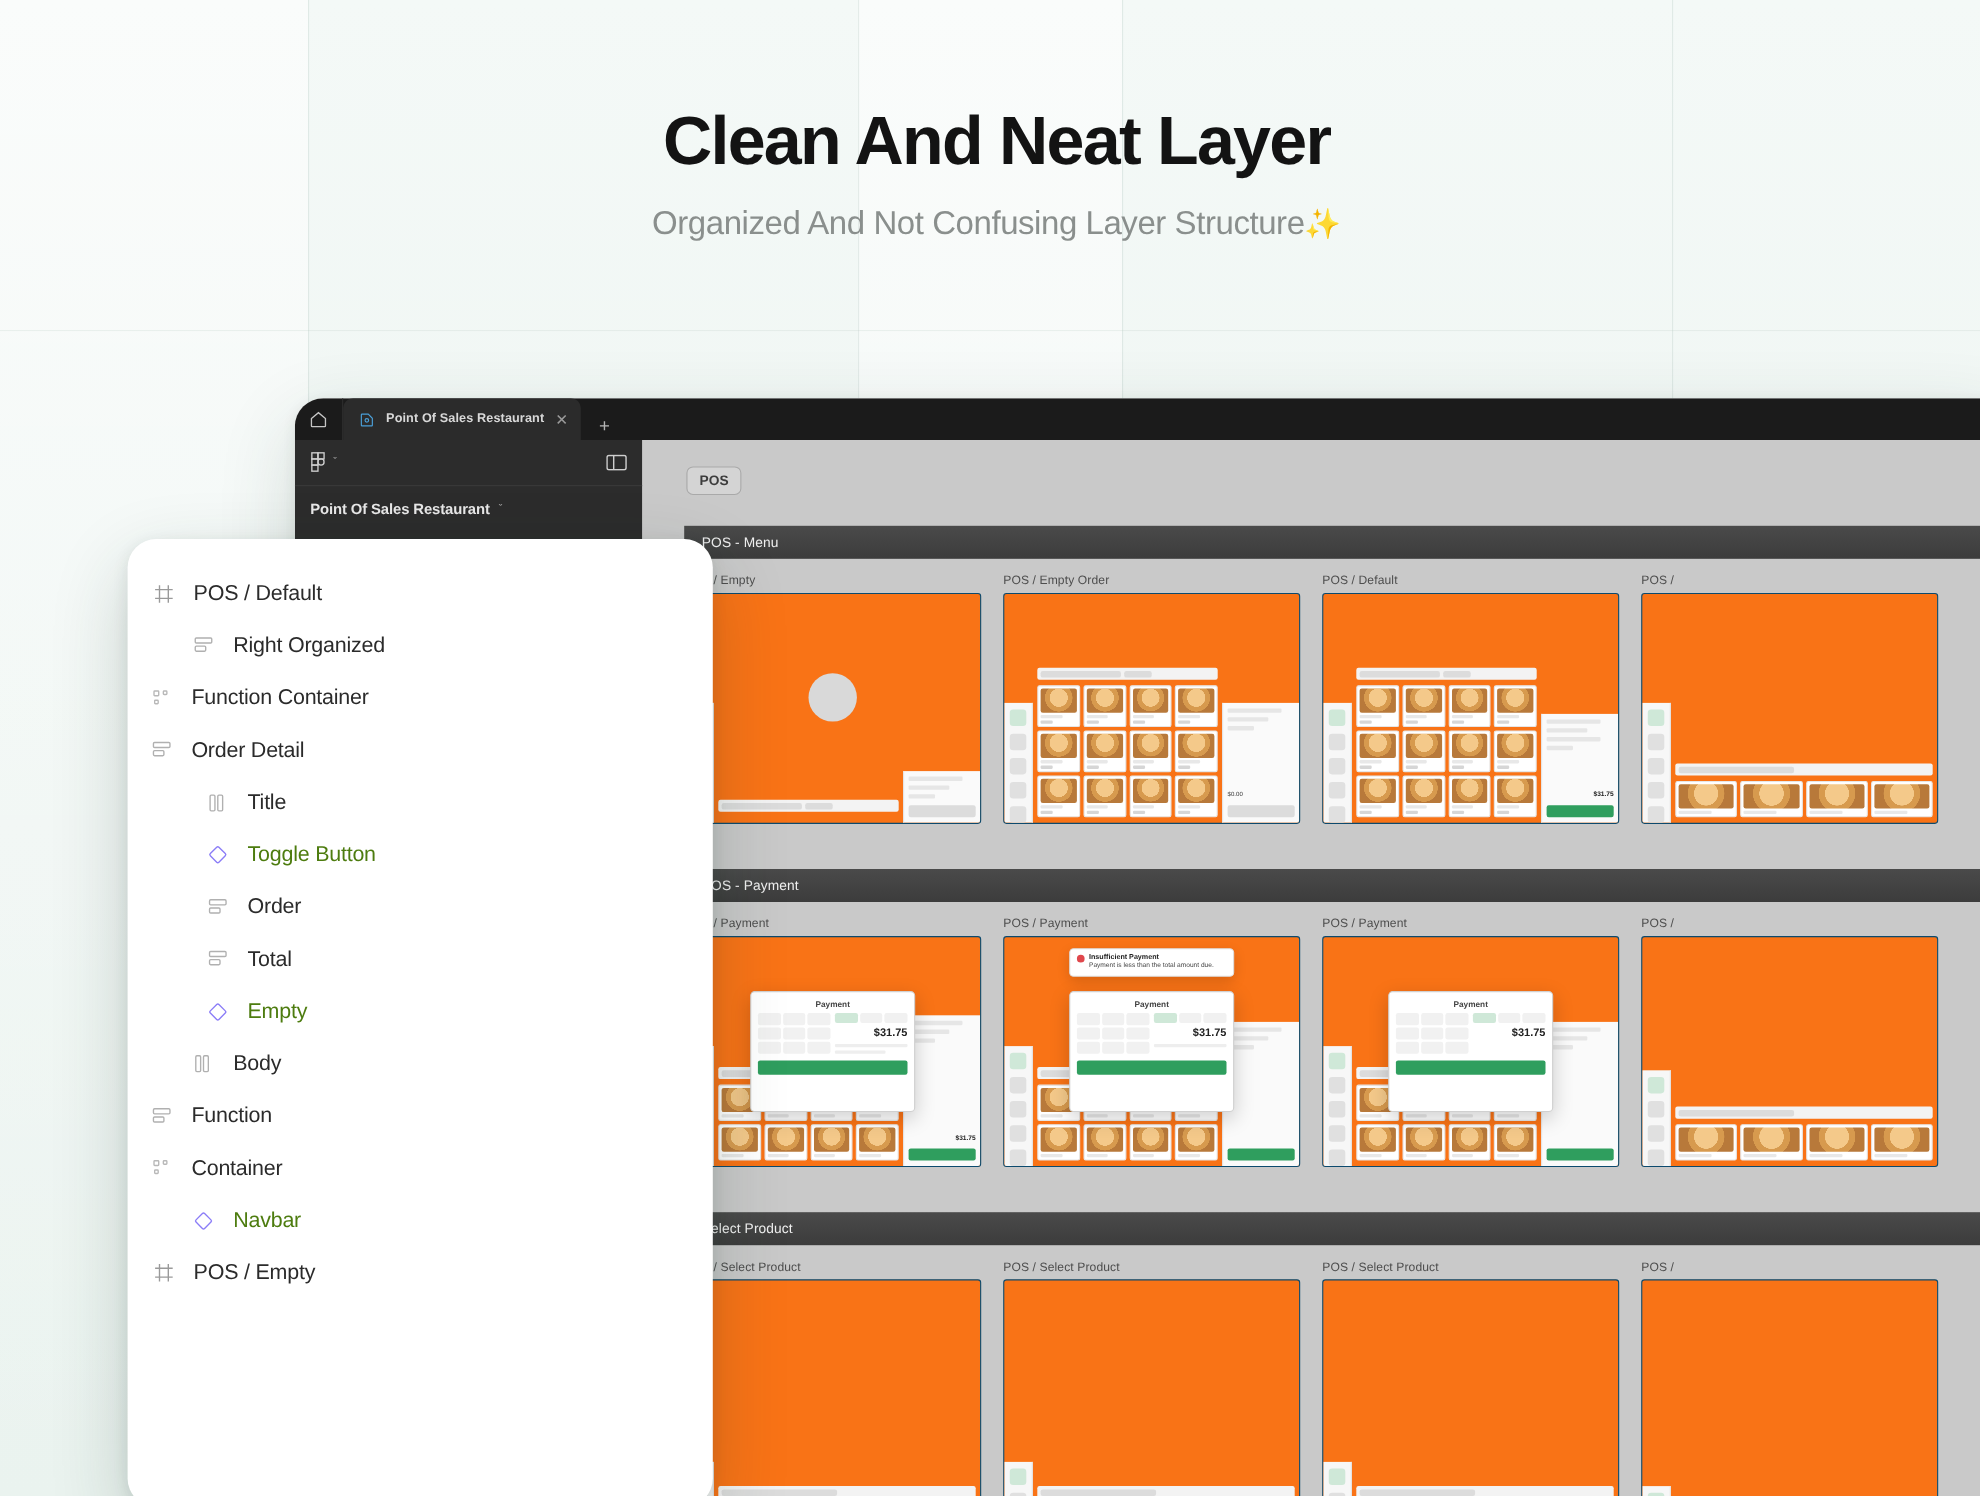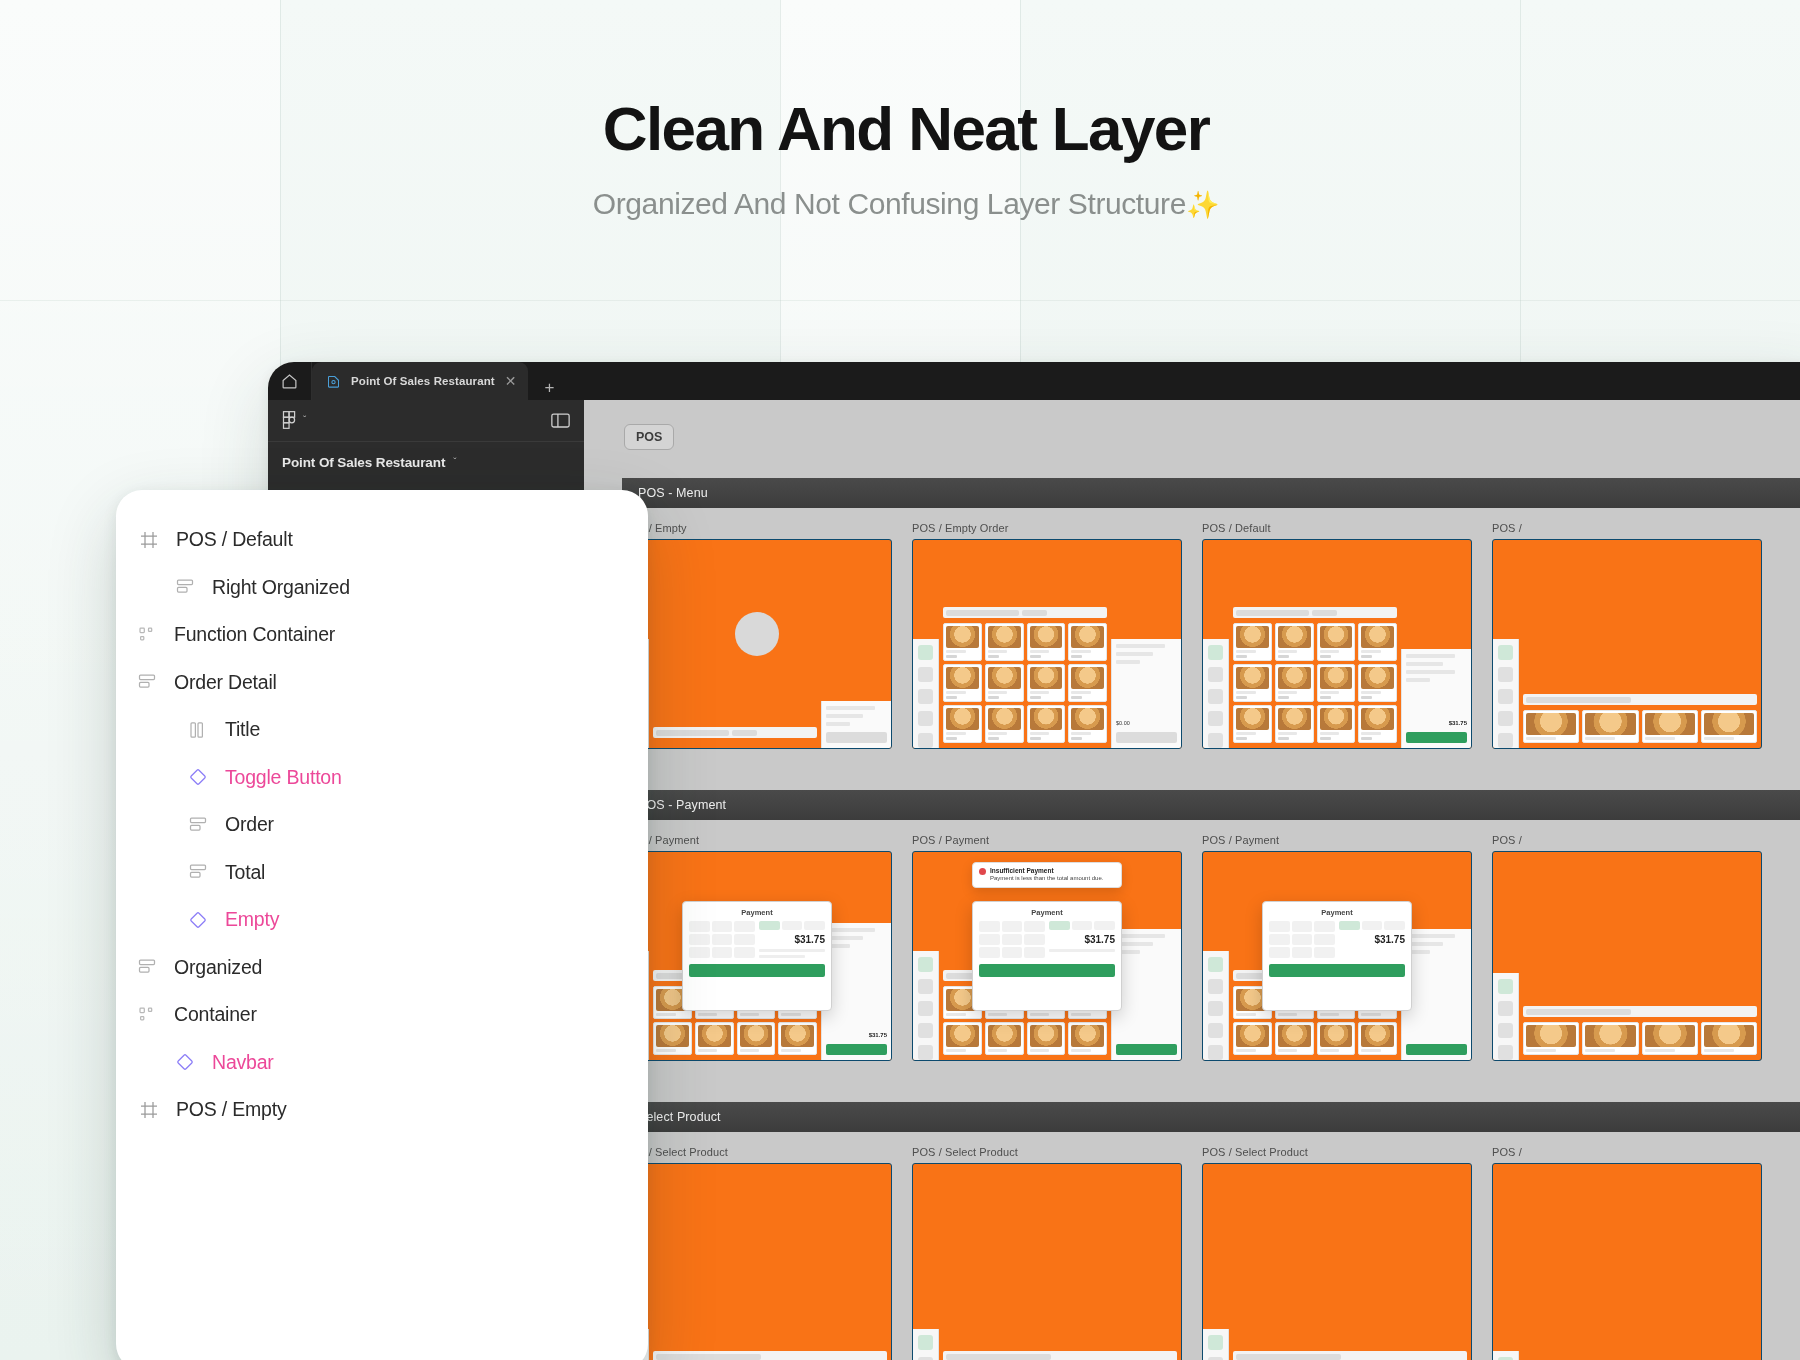--- a/index.html
+++ b/index.html
@@ -175,21 +175,21 @@
     padding-top:26px;
   }
   .layer-row {
     display:flex; align-items:center; height:47.5px;
     padding-left:20px; gap:16px; cursor:default;
   }
   .layer-icon { width:22px; height:22px; flex:none; display:flex; align-items:center; justify-content:center;}
   .layer-label {
     font-size:19.5px; color:#2b2b2b; letter-spacing:-.2px; white-space:nowrap;
   }
-  .layer-row.component .layer-label { color:#ec4899; }
+  .layer-row.component .layer-label { color:#4d7c0f; }
   .ind-0 { padding-left:22px; }
   .ind-1 { padding-left:58px; }
   .ind-2 { }
   .ind-3 { padding-left:71px; }
 
   svg { display:block; }
 </style>
 </head>
 <body>
 
@@ -950,28 +950,37 @@
         <span class="layer-label">Total</span>
       </div>
       <div class="layer-row ind-3 component">
         <span class="layer-icon">
           <svg width="20" height="20" viewBox="0 0 20 20" fill="none" stroke="#8b7df7" stroke-width="1.25">
       <rect x="10" y="2.2" width="11" height="11" rx="1.4" transform="rotate(45 10 2.2)"></rect>
           </svg>
         </span>
         <span class="layer-label">Empty</span>
       </div>
+      <div class="layer-row ind-1">
+        <span class="layer-icon">
+          <svg width="18" height="18" viewBox="0 0 18 18" fill="none" stroke="#b0b0b0" stroke-width="1.25">
+      <rect x="2" y="1.8" width="4.4" height="14.4" rx="1"></rect>
+            <rect x="9" y="1.8" width="4.4" height="14.4" rx="1"></rect>
+          </svg>
+        </span>
+        <span class="layer-label">Body</span>
+      </div>
       <div class="layer-row ind-2">
         <span class="layer-icon">
           <svg width="18" height="18" viewBox="0 0 18 18" fill="none" stroke="#b0b0b0" stroke-width="1.25">
       <rect x="1.5" y="2" width="15" height="4.6" rx="1"></rect>
             <rect x="1.5" y="9.4" width="9.5" height="4.6" rx="1"></rect>
           </svg>
         </span>
-        <span class="layer-label">Organized</span>
+        <span class="layer-label">Function</span>
       </div>
       <div class="layer-row ind-2">
         <span class="layer-icon">
           <svg width="18" height="18" viewBox="0 0 18 18" fill="none" stroke="#b8b8b8" stroke-width="1.25">
       <rect x="2" y="2.2" width="4.3" height="4.3" rx=".7"></rect>
             <rect x="10.5" y="2.2" width="3.2" height="3.2" rx=".7"></rect>
       <rect x="2.6" y="10.6" width="3.2" height="3.2" rx=".7"></rect>
           </svg>
         </span>
         <span class="layer-label">Container</span>

